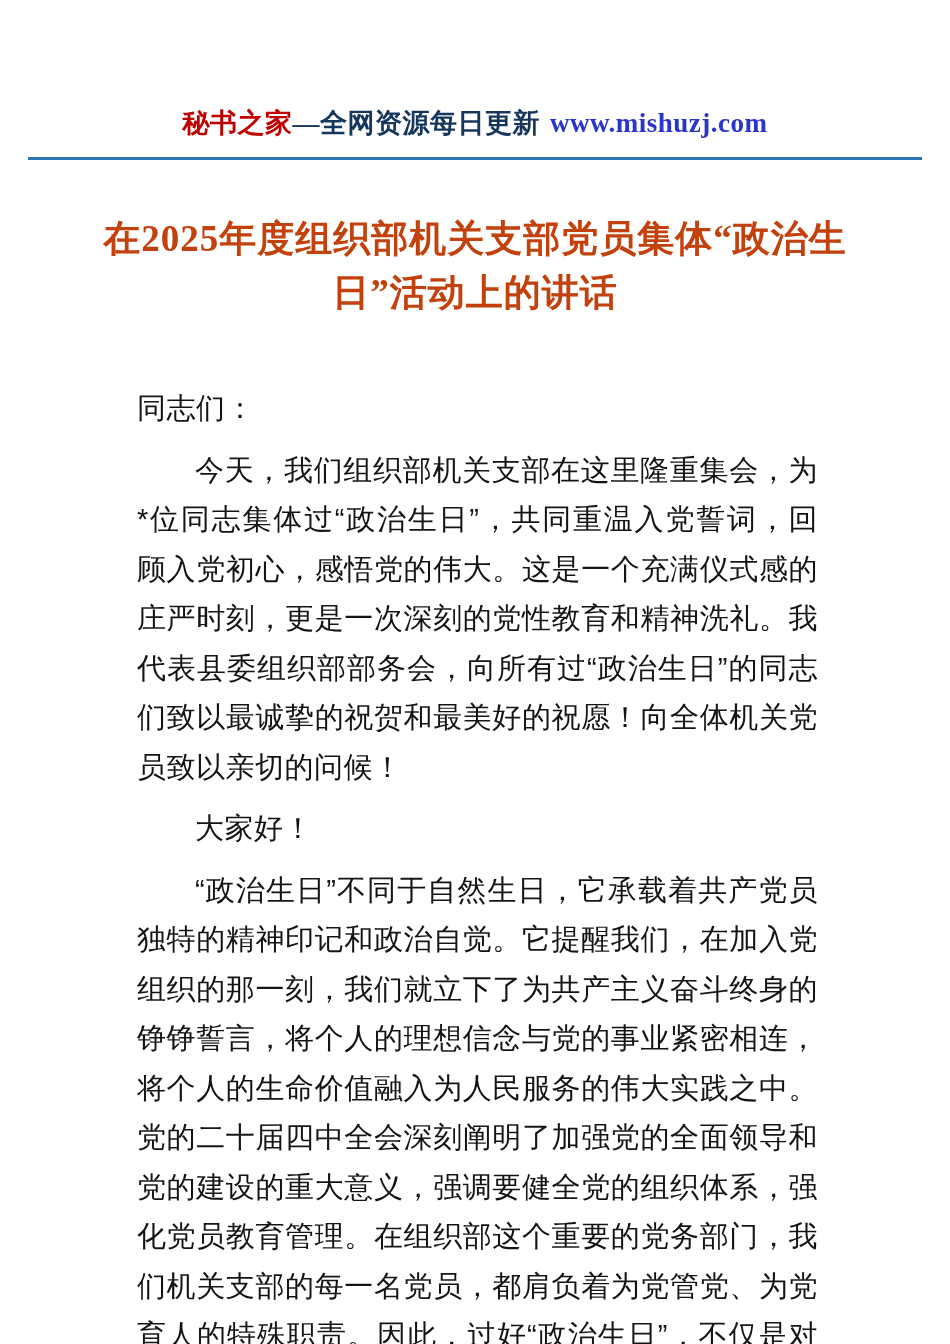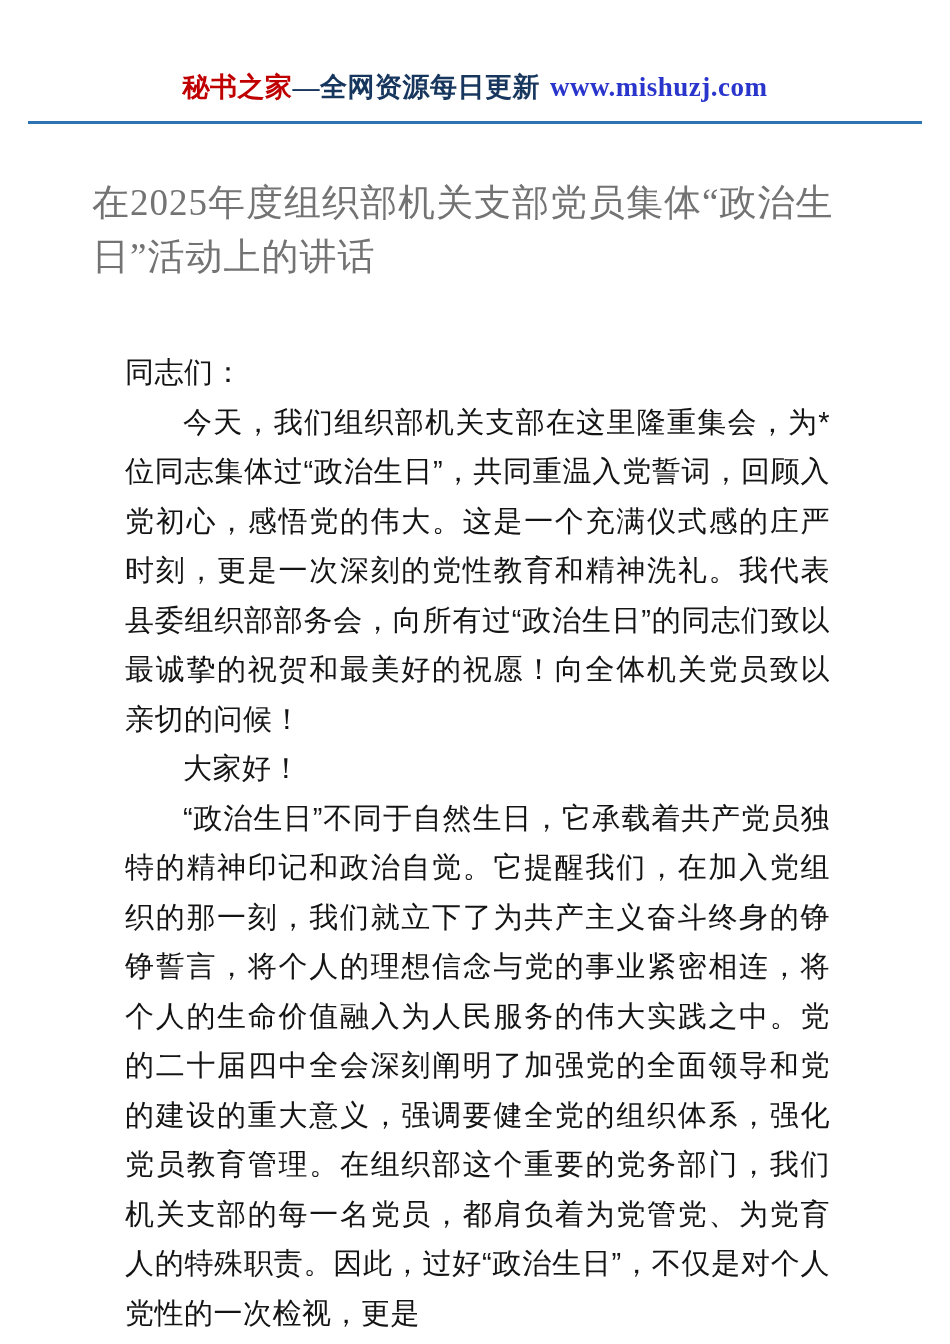--- a/index.html
+++ b/index.html
@@ -16,21 +16,21 @@
     color:var(--text-black);
   }
   .page{
     width:950px;
     min-height:1344px;
     background:#ffffff;
     box-sizing:border-box;
   }
   
   .site-header{
-    padding-top:69px;
+    padding-top:105px;
     text-align:center;
     font-family:"Liberation Serif","DejaVu Serif",serif;
     font-size:27px;
     font-weight:700;
     letter-spacing:0.5px;
     white-space:nowrap;
   }
   .site-header .brand{
     color:var(--brand-red);
   }
@@ -47,35 +47,36 @@
     height:3px;
     background:var(--divider-blue);
     margin:16px 28px 0 28px;
   }
   
   .doc-title{
     margin:52px 92px 0 92px;
     font-family:"Liberation Serif","DejaVu Serif",serif;
     font-size:37px;
     line-height:54px;
-    font-weight:400;
-    color:#737373;
+    font-weight:700;
+    text-align:center;
+    color:#c2410c;
     letter-spacing:1px;
   }
   
   .doc-body{
     margin:64px 120px 0 125px;
     font-size:29px;
     line-height:49.5px;
     letter-spacing:0.5px;
     text-align:justify;
     color:var(--text-black);
   }
   .doc-body p{
-    margin:0;
+    margin:12px;
     padding:0;
   }
   .doc-body p.indent{
     text-indent:2em;
   }
 </style>
 </head>
 <body>
 
 <div class="page">

